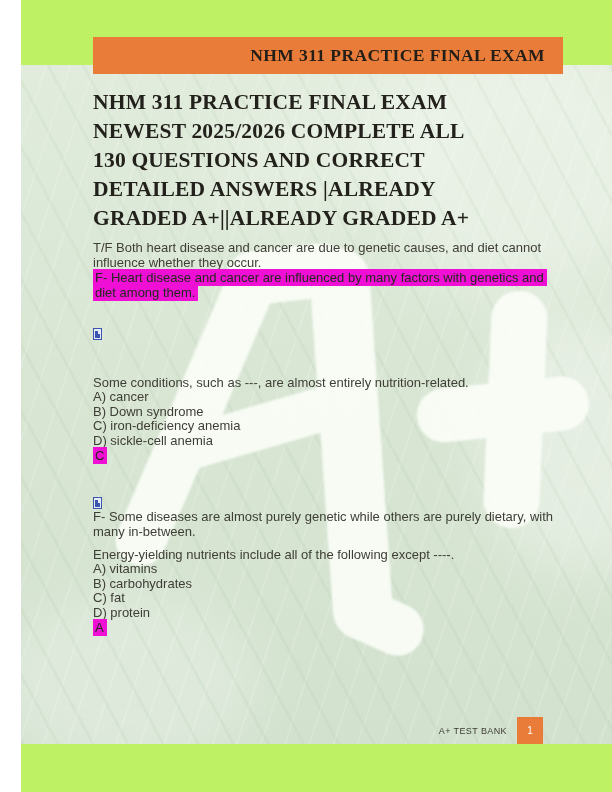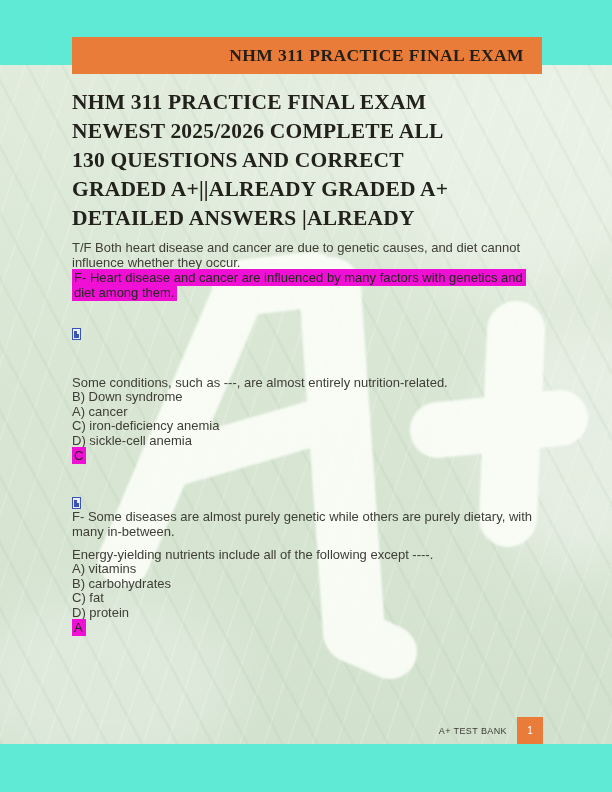--- a/index.html
+++ b/index.html
@@ -1,20 +1,20 @@
 <!DOCTYPE html>
 <html><head>
 <meta charset="utf-8">
 <style>
   html,body{margin:0;padding:0;}
   body{
     width:612px;height:792px;position:relative;overflow:hidden;
     background:#ffffff;font-family:"Liberation Sans",sans-serif;
   }
-  .page{position:absolute;inset:0;background:#5eead4;overflow:hidden;}
+  .page{position:absolute;inset:0;background:#bef264;overflow:hidden;margin-left:21px;}
 
   
   .board{
     position:absolute;left:0;right:0;top:65px;height:679px;z-index:0;overflow:hidden;
     background:linear-gradient(180deg,#e1ecdc 0%,#d9e6d4 45%,#d2e1ce 100%);
   }
   .board::before{
     content:"";position:absolute;inset:0;
     background:repeating-linear-gradient(108deg,rgba(255,255,255,.13) 0 2px,rgba(255,255,255,0) 2px 23px);
   }
@@ -111,36 +111,36 @@
   </svg>
 
   <div class="banner">
     <span>NHM 311 PRACTICE FINAL EXAM</span>
   </div>
 
   <div class="doc-title">
     <div>NHM 311 PRACTICE FINAL EXAM</div>
     <div>NEWEST 2025/2026 COMPLETE ALL</div>
     <div>130 QUESTIONS AND CORRECT</div>
+    <div>DETAILED ANSWERS |ALREADY</div>
     <div>GRADED A+||ALREADY GRADED A+</div>
-    <div>DETAILED ANSWERS |ALREADY</div>
   </div>
 
   <div class="content">
 
     <p>T/F Both heart disease and cancer are due to genetic causes, and diet cannot influence whether they occur.</p>
 
     <p class="ans-row"><mark class="hl">F- Heart disease and cancer are influenced by many factors with genetics and diet among them.</mark></p>
 
     <div class="icon-row mt-icon1"><span class="obj-icon"></span></div>
 
     <div class="opts mt-q2">
       <div>Some conditions, such as ---, are almost entirely nutrition-related.</div>
+      <div>A) cancer</div>
       <div>B) Down syndrome</div>
-      <div>A) cancer</div>
       <div>C) iron-deficiency anemia</div>
       <div>D) sickle-cell anemia</div>
     </div>
 
     <p class="ans-row"><mark class="hl">C</mark></p>
 
     <div class="icon-row mt-icon2"><span class="obj-icon"></span></div>
 
     <p class="mt-tf2a">F- Some diseases are almost purely genetic while others are purely dietary, with many in-between.</p>
 

